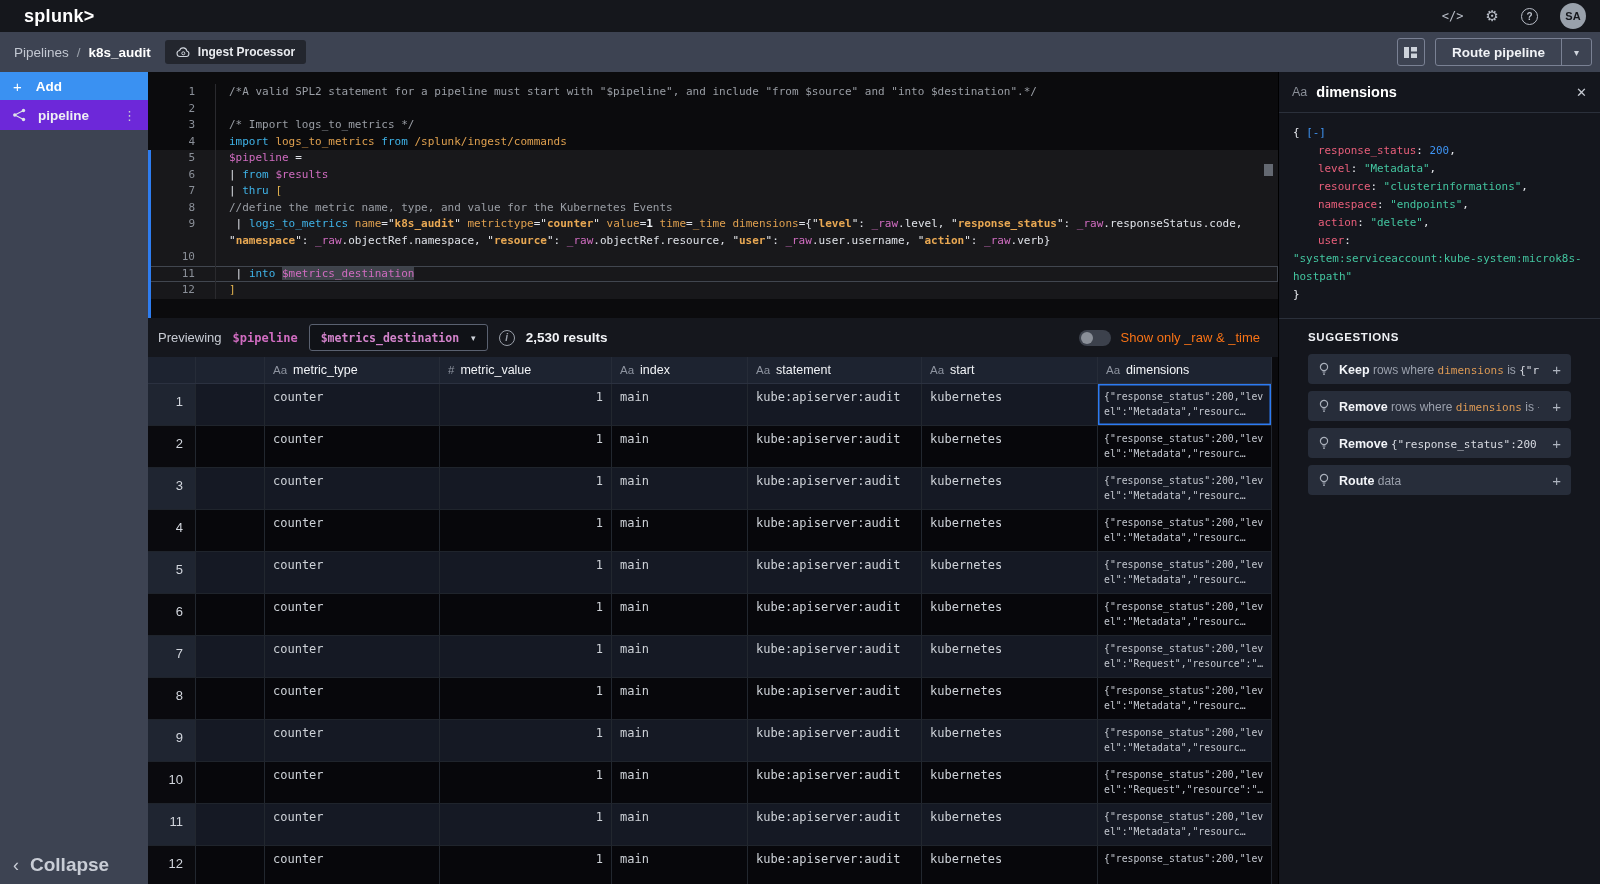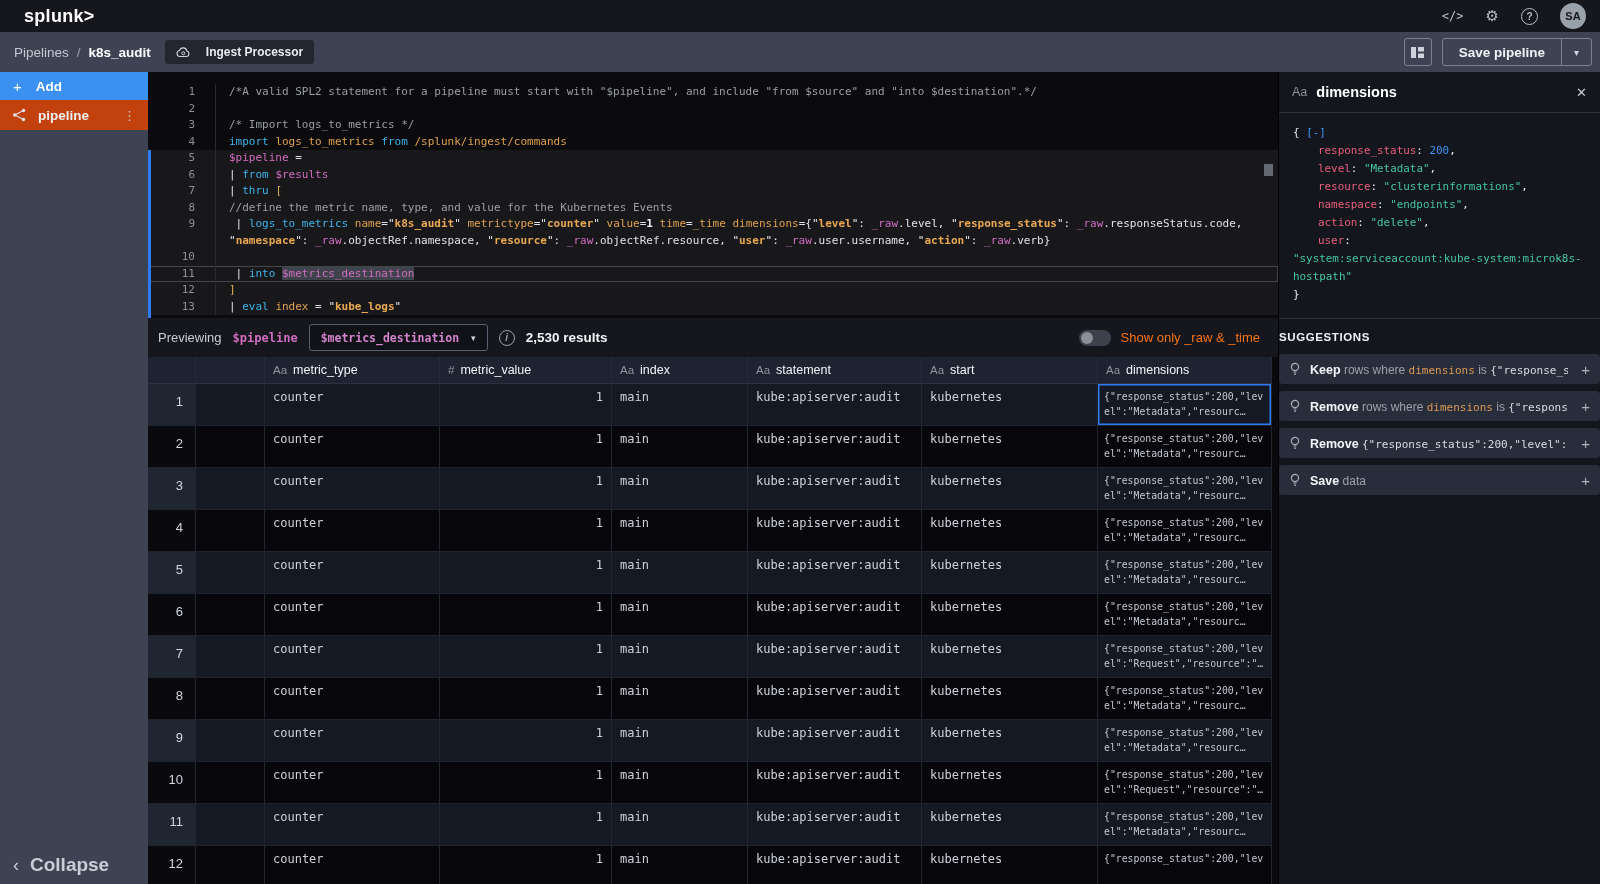--- a/index.html
+++ b/index.html
@@ -18,38 +18,38 @@
     align-items:center;justify-content:center;font-size:10px;font-weight:700}
   .avatar{width:26px;height:26px;border-radius:50%;background:#99a1ab;color:#15171c;
     font-size:11px;font-weight:700;display:flex;align-items:center;justify-content:center}
 
   
   .subbar{height:40px;background:#3d4352;display:flex;align-items:center;padding:0 8px 0 14px}
   .crumb{display:flex;align-items:center;gap:8px;font-size:13.5px}
   .crumb .root{color:#c3c8d2}
   .crumb .sep{color:#9aa0ab}
   .crumb .cur{color:#fff;font-weight:700}
-  .badge{margin-left:14px;display:flex;align-items:center;gap:15px;background:#23262e;
+  .badge{margin-left:14px;display:flex;align-items:center;gap:7px;background:#23262e;
     border-radius:3px;height:24px;padding:0 11px;color:#e9ebef;font-size:12px;font-weight:600}
   .subr{margin-left:auto;display:flex;align-items:center;gap:10px}
   .gridbtn{width:28px;height:28px;border:1px solid #7a8194;border-radius:3px;display:flex;
     align-items:center;justify-content:center;cursor:pointer}
   .savebtn{height:28px;border:1px solid #7a8194;border-radius:3px;display:flex;align-items:stretch;cursor:pointer}
   .saveseg{display:flex;align-items:center;padding:0 16px;color:#f0f2f6;font-size:13.5px;font-weight:700}
   .caretseg{display:flex;align-items:center;justify-content:center;width:30px;
     border-left:1px solid #7a8194;color:#cfd4dc;font-size:10px}
 
   
   .content{display:flex;height:812px}
   .sidebar{width:148px;background:#3d4352;position:relative;flex:none}
   .addbtn{height:28px;background:#3a91f2;display:flex;align-items:center;gap:14px;
     padding:0 13px;color:#fff;cursor:pointer}
   .addbtn .pl{font-size:15px;font-weight:400}
   .addbtn .lb{font-size:13.5px;font-weight:700}
-  .pitem{height:30px;background:#c2410c;display:flex;align-items:center;gap:12px;padding:0 12px;cursor:pointer}
+  .pitem{height:30px;background:#6d28d9;display:flex;align-items:center;gap:12px;padding:0 12px;cursor:pointer}
   .pitem .lb{color:#eef0f4;font-size:13.5px;font-weight:700}
   .pitem .kebab{margin-left:auto;color:#c6cad2;font-size:13px}
   .collapse{position:absolute;bottom:0;left:0;width:100%;height:38px;display:flex;
     align-items:center;gap:11px;padding:0 13px;color:#c9cdd6;cursor:pointer}
   .collapse .ch{font-size:18px;line-height:1}
   .collapse .lb{font-size:19px;font-weight:600}
 
   .main{width:1130px;flex:none;display:flex;flex-direction:column;background:#0a0a0d}
 
   
@@ -108,21 +108,21 @@
   .inspector{width:322px;flex:none;background:#14161d;border-left:1px solid #000;display:flex;flex-direction:column}
   .ihead{height:41px;display:flex;align-items:center;gap:9px;padding:0 13px;border-bottom:1px solid #2b303b}
   .itype{color:#8a8f98;font-size:12.5px}
   .ititle{color:#fff;font-size:14.5px;font-weight:700}
   .iclose{margin-left:auto;color:#c8ccd4;font-size:13px;cursor:pointer}
   .json{padding:11px 14px 14px;font-family:"DejaVu Sans Mono",monospace;font-size:10.9px;line-height:18px}
   .jline{white-space:pre;overflow:hidden}
   .jline.ind{padding-left:25px}
   .j-jp{color:#e8eaef}.j-jl{color:#3f95f5;cursor:pointer}.j-jk{color:#ea5f7b}
   .j-jn{color:#3f95f5}.j-js{color:#43c6a0}
-  .sugg{border-top:1px solid #2b303b;padding:12px 0;flex:1}
+  .sugg{border-top:1px solid #2b303b;padding:12px 29px;flex:1}
   .sugg-title{color:#eef0f4;font-size:11.5px;font-weight:700;letter-spacing:.6px;margin-bottom:11px}
   .pill{height:30px;background:#272d3a;border-radius:4px;display:flex;align-items:center;
     gap:9px;padding:0 10px;margin-bottom:7px;cursor:pointer;overflow:hidden}
   .bulb{flex:none}
   .ptxt{white-space:nowrap;overflow:hidden;flex:1}
   .sp-b{color:#f2f4f8;font-size:12.5px;font-weight:700}
   .sp-g{color:#9ba1ad;font-size:12px}
   .sp-o{font-family:"DejaVu Sans Mono",monospace;color:#dd9a55;font-size:11px}
   .sp-m{font-family:"DejaVu Sans Mono",monospace;color:#d8dbe2;font-size:11px}
   .plus{flex:none;color:#aeb4bf;font-size:15px;margin-left:4px}
@@ -155,21 +155,21 @@
   </div>
   <div class="subr">
     <div class="gridbtn">
       <svg width="13" height="11" viewBox="0 0 13 11">
         <rect x="0" y="0" width="5" height="11" fill="#ced3db"></rect>
         <rect x="7" y="0" width="6" height="4.5" fill="#ced3db"></rect>
         <rect x="7" y="6.5" width="6" height="4.5" fill="#ced3db"></rect>
       </svg>
     </div>
     <div class="savebtn">
-      <span class="saveseg">Save pipeline</span>
+      <span class="saveseg">Route pipeline</span>
       <span class="caretseg">▾</span>
     </div>
   </div>
 </div>
 
 <div class="content">
   <aside class="sidebar">
     <div class="addbtn">
       <span class="pl">+</span>
       <span class="lb">Add</span>
@@ -237,24 +237,20 @@
             <span class="lnum">10</span>
             <span class="ltxt"></span>
           </div>
           <div class="crow blk cur">
             <span class="lnum">11</span>
             <span class="ltxt"><span class="tk-p"> | </span><span class="tk-k">into</span><span class="tk-p"> </span><span class="tk-hl">$metrics_destination</span></span>
           </div>
           <div class="crow blk">
             <span class="lnum">12</span>
             <span class="ltxt"><span class="tk-b">]</span></span>
-          </div>
-          <div class="crow blk">
-            <span class="lnum">13</span>
-            <span class="ltxt"><span class="tk-p">| </span><span class="tk-k">eval</span><span class="tk-p"> </span><span class="tk-a">index</span><span class="tk-p"> = </span><span class="tk-q">"</span><span class="tk-s">kube_logs</span><span class="tk-q">"</span></span>
           </div>
         </div>
       <div class="bluestrip"></div>
       <div class="scrollmark"></div>
     </div>
 
     <div class="previewbar">
       <span class="pv-label">Previewing</span>
       <span class="pv-var mono">$pipeline</span>
       <div class="destdd">
@@ -470,19 +466,19 @@
               <path d="M4.5 10h3M5 12.2h2" stroke="#aab0bb" stroke-width="1.2" fill="none"></path>
             </svg>
             <span class="ptxt"><span class="sp-b">Remove</span><span class="sp-g"> </span><span class="sp-m">{"response_status":200,"level":"Met…</span></span>
             <span class="plus">+</span>
           </div>
           <div class="pill">
             <svg class="bulb" width="12" height="14" viewBox="0 0 12 14">
               <circle cx="6" cy="5" r="3.6" fill="none" stroke="#aab0bb" stroke-width="1.2"></circle>
               <path d="M4.5 10h3M5 12.2h2" stroke="#aab0bb" stroke-width="1.2" fill="none"></path>
             </svg>
-            <span class="ptxt"><span class="sp-b">Save</span><span class="sp-g"> data</span></span>
+            <span class="ptxt"><span class="sp-b">Route</span><span class="sp-g"> data</span></span>
             <span class="plus">+</span>
           </div>
         </div>
     </div>
   </aside>
 </div>
 
 </body></html>

